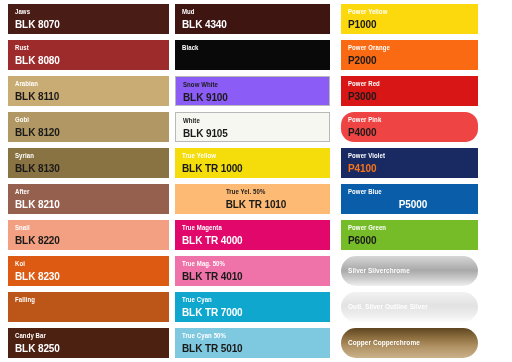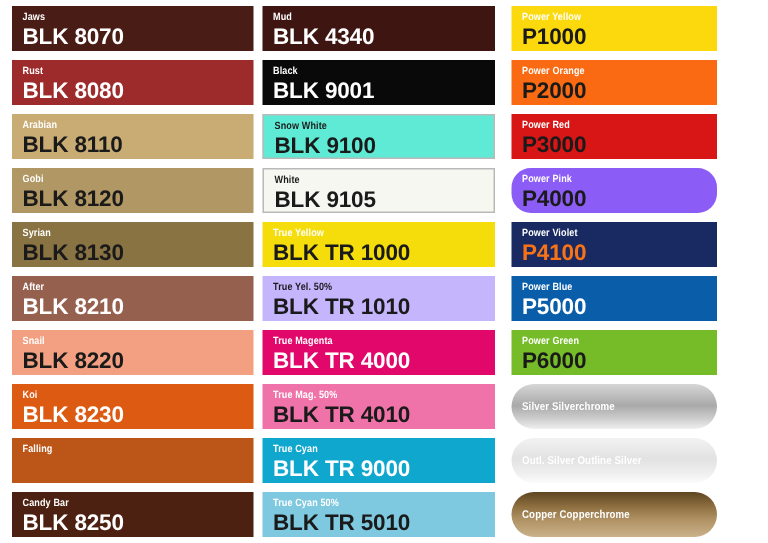--- a/index.html
+++ b/index.html
@@ -61,21 +61,21 @@
     font-weight: bold;
     line-height: 9px;
     letter-spacing: 0.1px;
     transform: scaleX(0.86);
     transform-origin: left center;
     white-space: nowrap;
   }
   .swatch-code {
     display: block;
     font-family: "Liberation Sans", sans-serif;
-    font-size: 15px;
+    font-size: 10px;
     font-weight: bold;
     line-height: 15px;
     letter-spacing: -0.1px;
     white-space: nowrap;
     margin-top: 1px;
   }
   
   .swatch.single {
     padding-top: 0;
     display: flex;
@@ -132,79 +132,78 @@
         <span class="swatch-code" style="color: rgb(255, 255, 255);">BLK 8250</span>
       </div>
     </div>
     <div class="column col-1">
       <div class="swatch" style="background-color: rgb(63, 21, 18);">
         <span class="swatch-name" style="color: rgb(255, 255, 255);">Mud</span>
         <span class="swatch-code" style="color: rgb(255, 255, 255);">BLK 4340</span>
       </div>
       <div class="swatch" style="background-color: rgb(9, 9, 9);">
         <span class="swatch-name" style="color: rgb(255, 255, 255);">Black</span>
-        <span class="swatch-code" style="color: rgb(255, 255, 255);">BLK 9001</span>
-      </div>
-      <div class="swatch bordered" style="background-color: #5eead4;">
+      </div>
+      <div class="swatch bordered" style="background-color: #8b5cf6;">
         <span class="swatch-name" style="color: rgb(26, 26, 26);">Snow White</span>
         <span class="swatch-code" style="color: rgb(26, 26, 26);">BLK 9100</span>
       </div>
       <div class="swatch bordered" style="background-color: rgb(247, 247, 242);">
         <span class="swatch-name" style="color: rgb(26, 26, 26);">White</span>
         <span class="swatch-code" style="color: rgb(26, 26, 26);">BLK 9105</span>
       </div>
       <div class="swatch" style="background-color: rgb(244, 221, 10);">
         <span class="swatch-name" style="color: rgb(255, 255, 255);">True Yellow</span>
         <span class="swatch-code" style="color: rgb(26, 26, 26);">BLK TR 1000</span>
       </div>
-      <div class="swatch" style="background-color: #c4b5fd;">
+      <div class="swatch" style="background-color: #fdba74; text-align: center;">
         <span class="swatch-name" style="color: rgb(26, 26, 26);">True Yel. 50%</span>
         <span class="swatch-code" style="color: rgb(26, 26, 26);">BLK TR 1010</span>
       </div>
       <div class="swatch" style="background-color: rgb(226, 7, 106);">
         <span class="swatch-name" style="color: rgb(255, 255, 255);">True Magenta</span>
         <span class="swatch-code" style="color: rgb(255, 255, 255);">BLK TR 4000</span>
       </div>
       <div class="swatch" style="background-color: rgb(239, 115, 168);">
         <span class="swatch-name" style="color: rgb(255, 255, 255);">True Mag. 50%</span>
         <span class="swatch-code" style="color: rgb(26, 26, 26);">BLK TR 4010</span>
       </div>
       <div class="swatch" style="background-color: rgb(16, 167, 207);">
         <span class="swatch-name" style="color: rgb(255, 255, 255);">True Cyan</span>
-        <span class="swatch-code" style="color: rgb(255, 255, 255);">BLK TR 9000</span>
+        <span class="swatch-code" style="color: rgb(255, 255, 255);">BLK TR 7000</span>
       </div>
       <div class="swatch" style="background-color: rgb(126, 200, 224);">
         <span class="swatch-name" style="color: rgb(255, 255, 255);">True Cyan 50%</span>
         <span class="swatch-code" style="color: rgb(26, 26, 26);">BLK TR 5010</span>
       </div>
     </div>
     <div class="column col-2">
       <div class="swatch" style="background-color: rgb(252, 217, 12);">
         <span class="swatch-name" style="color: rgb(255, 255, 255);">Power Yellow</span>
         <span class="swatch-code" style="color: rgb(26, 26, 26);">P1000</span>
       </div>
       <div class="swatch" style="background-color: rgb(249, 106, 18);">
         <span class="swatch-name" style="color: rgb(255, 255, 255);">Power Orange</span>
         <span class="swatch-code" style="color: rgb(26, 26, 26);">P2000</span>
       </div>
       <div class="swatch" style="background-color: rgb(216, 22, 22);">
         <span class="swatch-name" style="color: rgb(255, 255, 255);">Power Red</span>
         <span class="swatch-code" style="color: rgb(26, 26, 26);">P3000</span>
       </div>
-      <div class="swatch" style="background-color: #8b5cf6; border-radius: 13px;">
+      <div class="swatch" style="background-color: #ef4444; border-radius: 13px;">
         <span class="swatch-name" style="color: rgb(255, 255, 255);">Power Pink</span>
         <span class="swatch-code" style="color: rgb(26, 26, 26);">P4000</span>
       </div>
       <div class="swatch" style="background-color: rgb(25, 42, 99);">
         <span class="swatch-name" style="color: rgb(255, 255, 255);">Power Violet</span>
         <span class="swatch-code" style="color: #f97316;">P4100</span>
       </div>
       <div class="swatch" style="background-color: rgb(10, 93, 168);">
         <span class="swatch-name" style="color: rgb(255, 255, 255);">Power Blue</span>
-        <span class="swatch-code" style="color: rgb(255, 255, 255);">P5000</span>
+        <span class="swatch-code" style="color: rgb(255, 255, 255); text-align: center;">P5000</span>
       </div>
       <div class="swatch" style="background-color: rgb(118, 188, 40);">
         <span class="swatch-name" style="color: rgb(255, 255, 255);">Power Green</span>
         <span class="swatch-code" style="color: rgb(26, 26, 26);">P6000</span>
       </div>
       <div class="swatch single" style="background-image: linear-gradient(rgb(214, 214, 214) 0%, rgb(169, 169, 169) 48%, rgb(207, 207, 207) 78%, rgb(239, 239, 239) 100%);">
         <span class="swatch-name" style="color: rgb(255, 255, 255);">Silver Silverchrome</span>
       </div>
       <div class="swatch single" style="background-image: linear-gradient(rgb(242, 242, 242) 0%, rgb(226, 226, 226) 45%, rgb(237, 237, 237) 75%, rgb(251, 251, 251) 100%);">
         <span class="swatch-name" style="color: rgb(255, 255, 255);">Outl. Silver Outline Silver</span>

